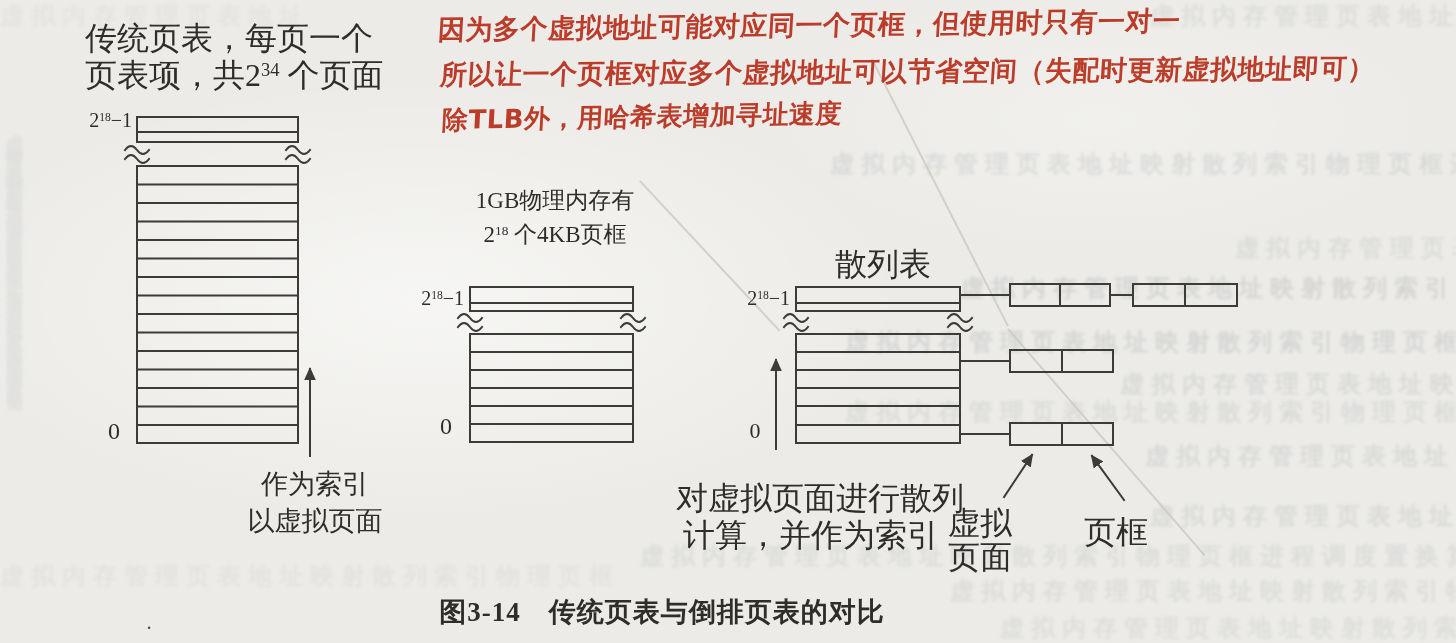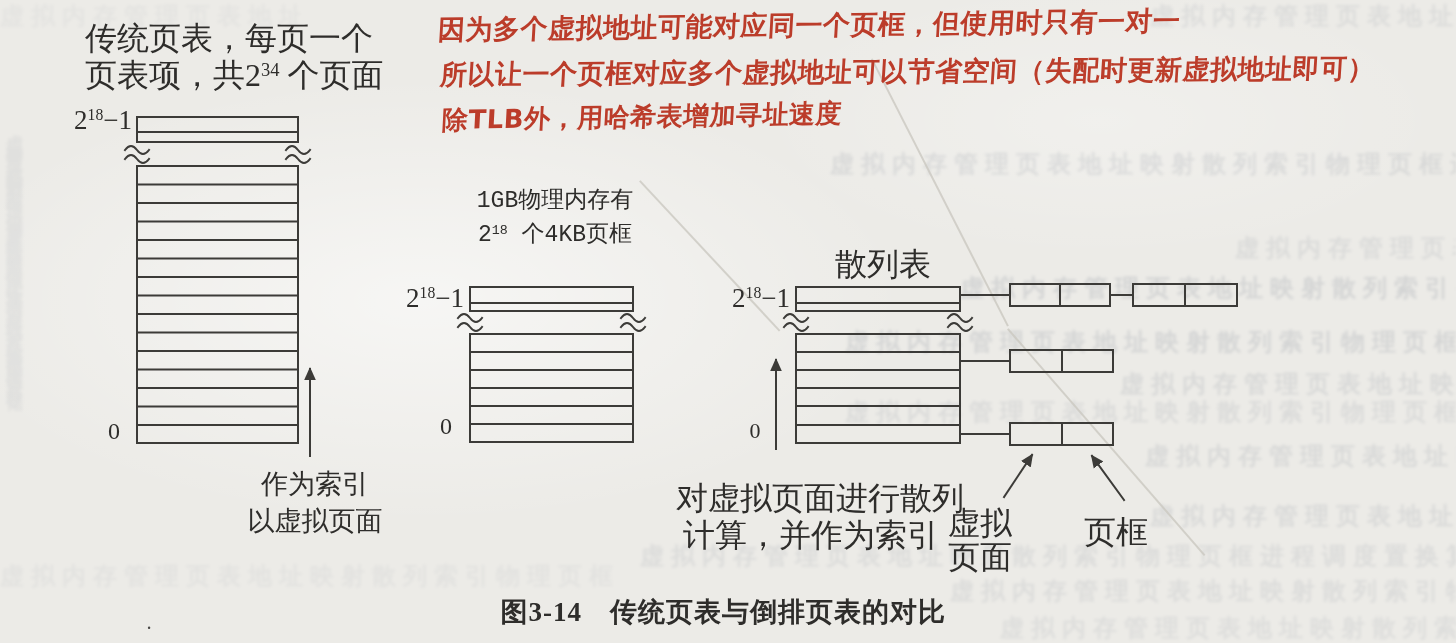--- a/index.html
+++ b/index.html
@@ -42,21 +42,21 @@
   svg.diagram{position:absolute;left:0;top:0;z-index:2;}
   .ln{stroke:var(--line);fill:none;stroke-width:2;stroke-linecap:square;}
   .ahp{fill:var(--line);stroke:none;}
   
   .t{
     position:absolute;z-index:3;color:var(--ink);
     text-align:center;line-height:37px;white-space:nowrap;
   }
   .f26{font-size:32px;}
   .f23{font-size:23px;line-height:34px;}
-  .idx{font-size:27px;text-align:right;line-height:28px;}
+  .idx{font-size:20px;text-align:right;line-height:28px;}
   .zero{font-size:24px;text-align:center;line-height:26px;}
   .sup{font-size:58%;position:relative;top:-0.55em;letter-spacing:0;}
   .caption{font-size:27px;font-weight:600;letter-spacing:1px;color:#39383５;}
   .dot{font-size:20px;color:#4a4947;}
   
   .hand{
     position:absolute;z-index:4;color:var(--accent);
     font-family:"DejaVu Sans","Liberation Sans",sans-serif;
     font-weight:600;white-space:nowrap;letter-spacing:.5px;
     transform-origin:left center;opacity:.94;
@@ -181,21 +181,21 @@
   <div class="t idx" style="left:26px;top:106px;width:106px;">
     <span>2</span><span class="sup">18</span><span>−1</span>
   </div>
   <div class="t zero" style="left:96px;top:418px;width:36px;">0</div>
 
   <div class="t f26" style="left:190px;top:466px;width:250px;font-size:27px;">
     <div>作为索引</div>
     <div>以虚拟页面</div>
   </div>
 
-  <div class="t f23" style="left:430px;top:184px;width:250px;font-family:Liberation Mono, monospace;">
+  <div class="t f23" style="left:430px;top:184px;width:250px;">
     <div>1GB物理内存有</div>
     <div><span>2</span><span class="sup">18</span><span> 个4KB页框</span></div>
   </div>
 
   <div class="t idx" style="left:358px;top:284px;width:106px;">
     <span>2</span><span class="sup">18</span><span>−1</span>
   </div>
   <div class="t zero" style="left:428px;top:413px;width:36px;">0</div>
 
   <div class="t f26" style="left:803px;top:246px;width:160px;">散列表</div>
@@ -209,20 +209,20 @@
     <div>对虚拟页面进行散列</div>
     <div>计算，并作为索引</div>
   </div>
 
   <div class="t f26" style="left:940px;top:506px;width:80px;line-height:34px;">
     <div>虚拟</div>
     <div>页面</div>
   </div>
   <div class="t f26" style="left:1076px;top:514px;width:80px;">页框</div>
 
-  <div class="t caption" style="left:346px;top:594px;width:600px;text-align:right;">图3-14　传统页表与倒排页表的对比</div>
+  <div class="t caption" style="left:362px;top:594px;width:600px;">图3-14　传统页表与倒排页表的对比</div>
   <div class="t dot" style="left:142px;top:610px;width:14px;">·</div>
 
   <div class="hand" style="left:438px;top:12px;font-size:27px;transform:rotate(-0.7deg) skewX(-4deg);">因为多个虚拟地址可能对应同一个页框，但使用时只有一对一</div>
   <div class="hand" style="left:440px;top:57px;font-size:27px;transform:rotate(-0.4deg) skewX(-4deg);">所以让一个页框对应多个虚拟地址可以节省空间（失配时更新虚拟地址即可）</div>
   <div class="hand" style="left:442px;top:103px;font-size:26px;transform:rotate(-1deg) skewX(-4deg);">除TLB外，用哈希表增加寻址速度</div>
 
 </div>
 
 </body></html>

